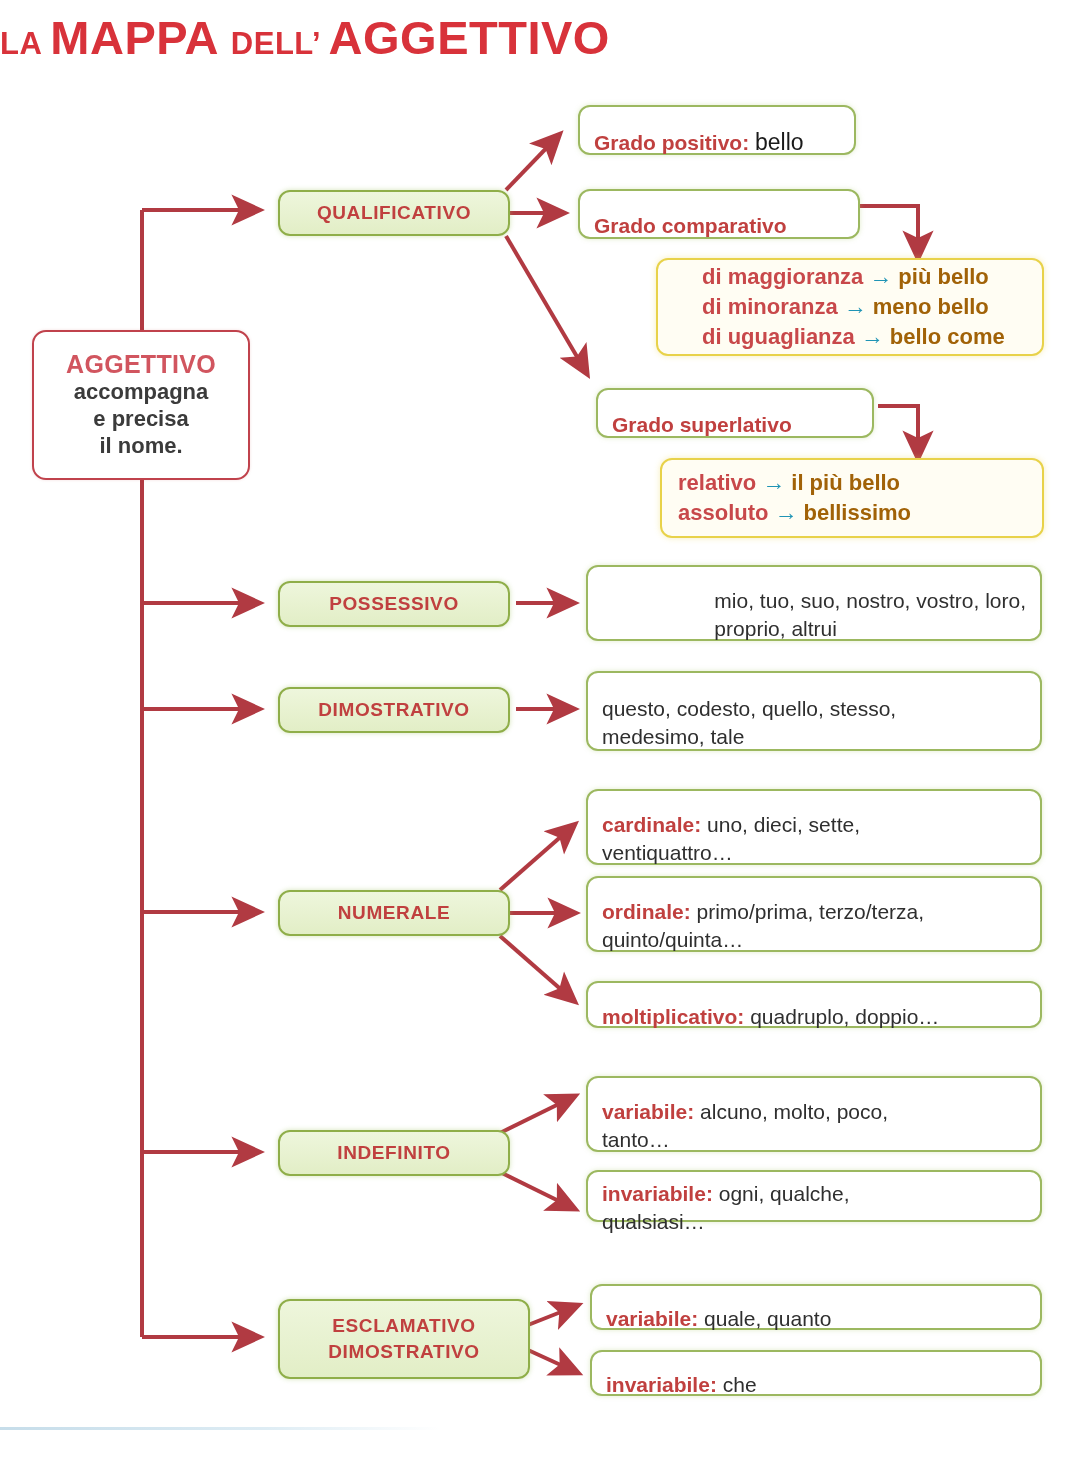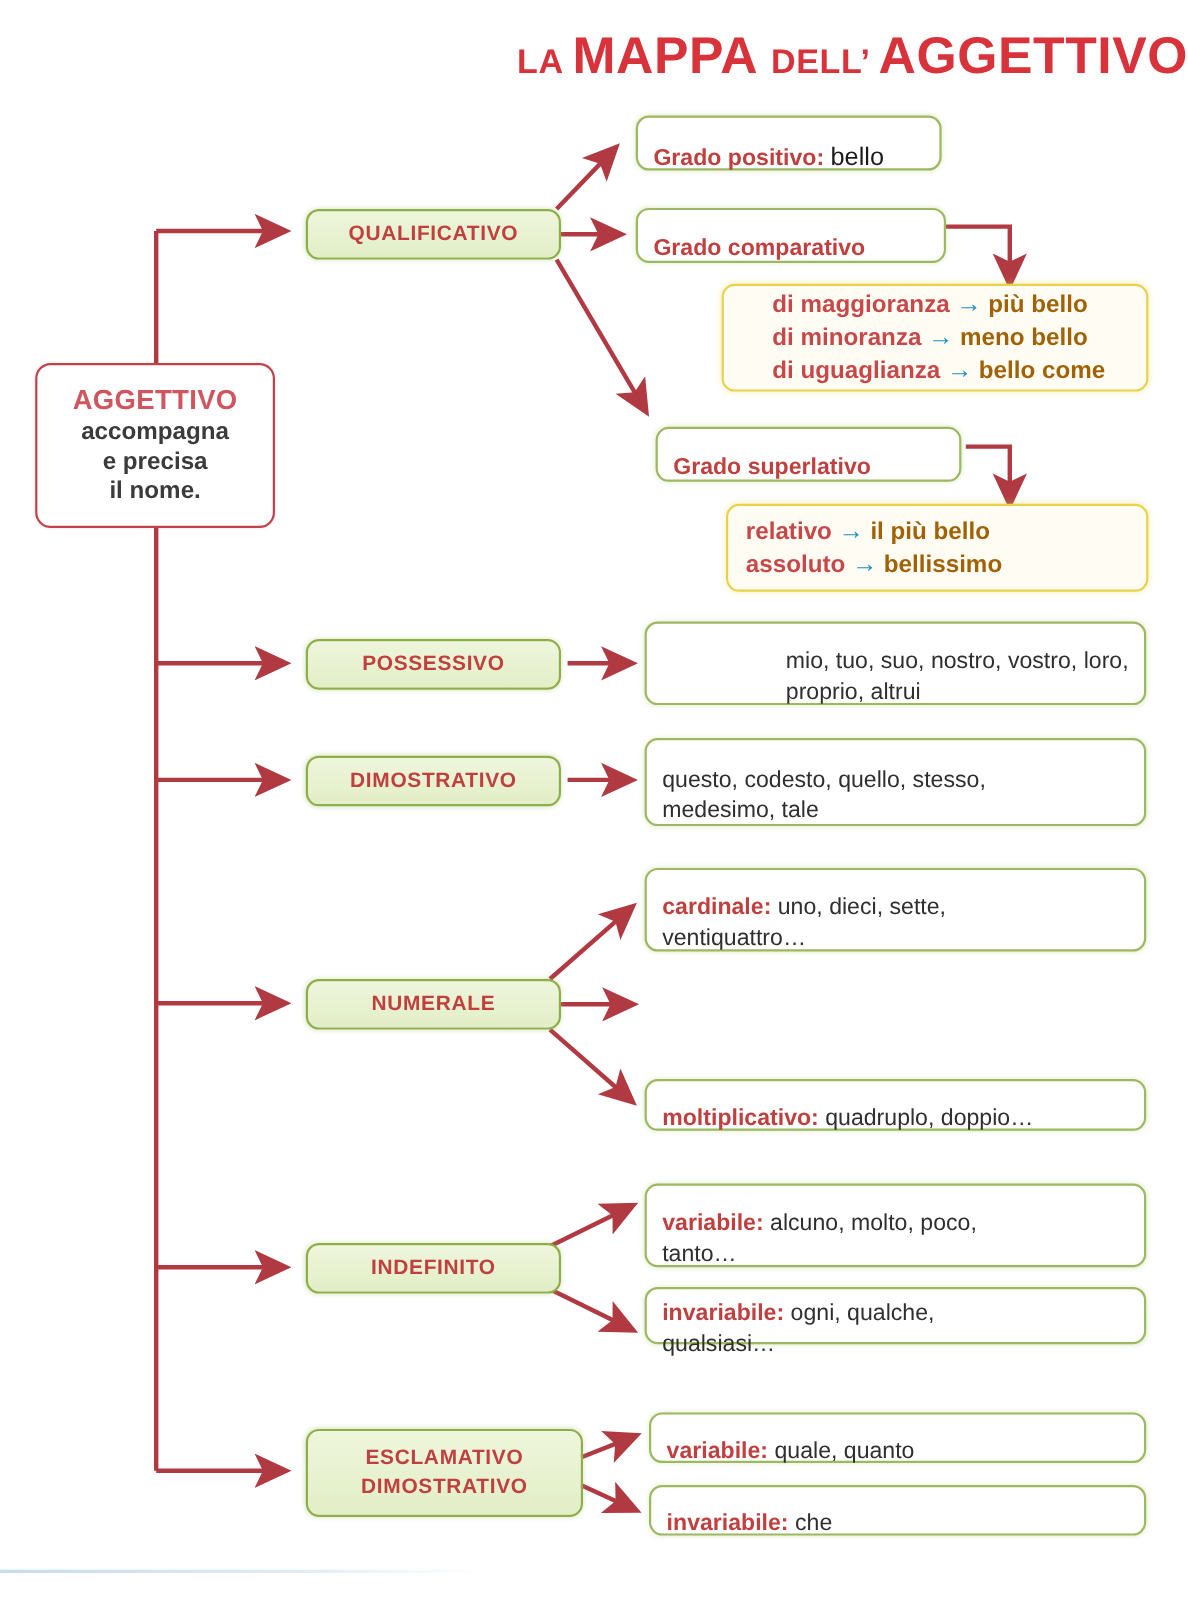--- a/index.html
+++ b/index.html
@@ -21,23 +21,23 @@
     position: absolute;
     left: 0; top: 0;
     width: 1080px;
     height: 1468px;
     pointer-events: none;
   }
 
   
   #title {
     position: absolute;
-    left: 0; top: 22px;
+    left: 0; top: 10px;
     width: 1080px;
-    text-align: right;
+    text-align: left;
     color: #d8323a;
     font-weight: bold;
     letter-spacing: 0.5px;
     white-space: nowrap;
   }
   #title .sm { font-size: 31px; }
   #title .lg { font-size: 47px; }
 
   
   .node {
@@ -293,20 +293,26 @@
     <div class="cat-label">NUMERALE</div>
   </div>
 
   <div class="node leaf-node" style="left:586px; top:789px; width:456px; height:76px;">
     <div class="leaf-text">
       <span class="key">cardinale:</span><span class="val"> uno, dieci, sette,</span><br>
       <span class="val">ventiquattro…</span>
     </div>
   </div>
 
+  <div class="node leaf-node" style="left:586px; top:876px; width:456px; height:76px;">
+    <div class="leaf-text">
+      <span class="key">ordinale:</span><span class="val"> primo/prima, terzo/terza,</span><br>
+      <span class="val">quinto/quinta…</span>
+    </div>
+  </div>
 
   <div class="node leaf-node" style="left:586px; top:981px; width:456px; height:47px;">
     <div class="leaf-text">
       <span class="key">moltiplicativo:</span><span class="val"> quadruplo, doppio…</span>
     </div>
   </div>
 
   <div class="node cat-node" style="left:278px; top:1130px; width:232px; height:46px;">
     <div class="cat-label">INDEFINITO</div>
   </div>

